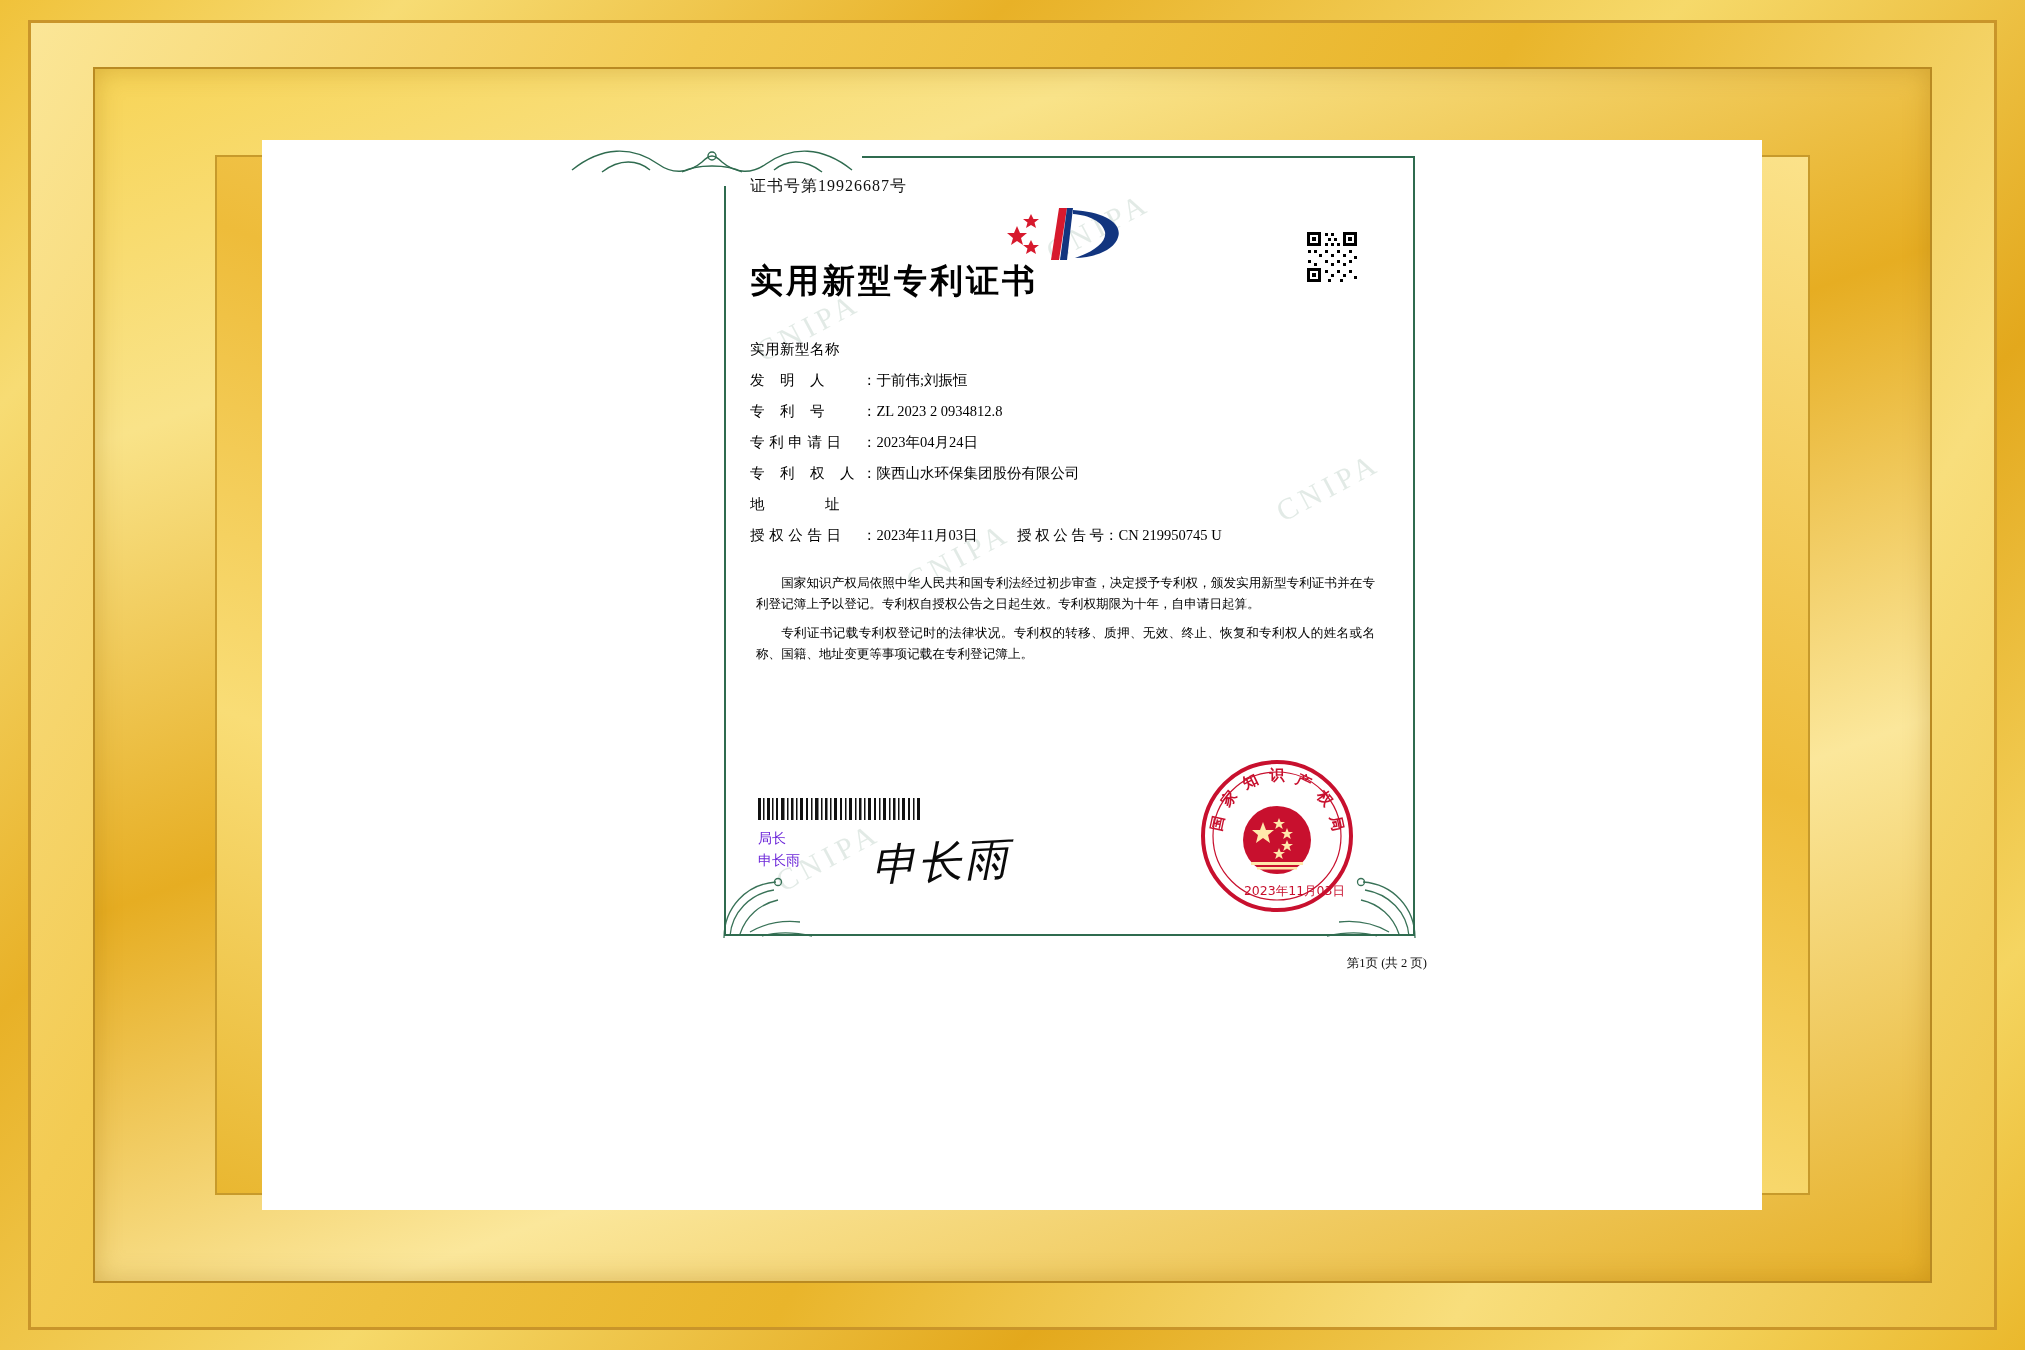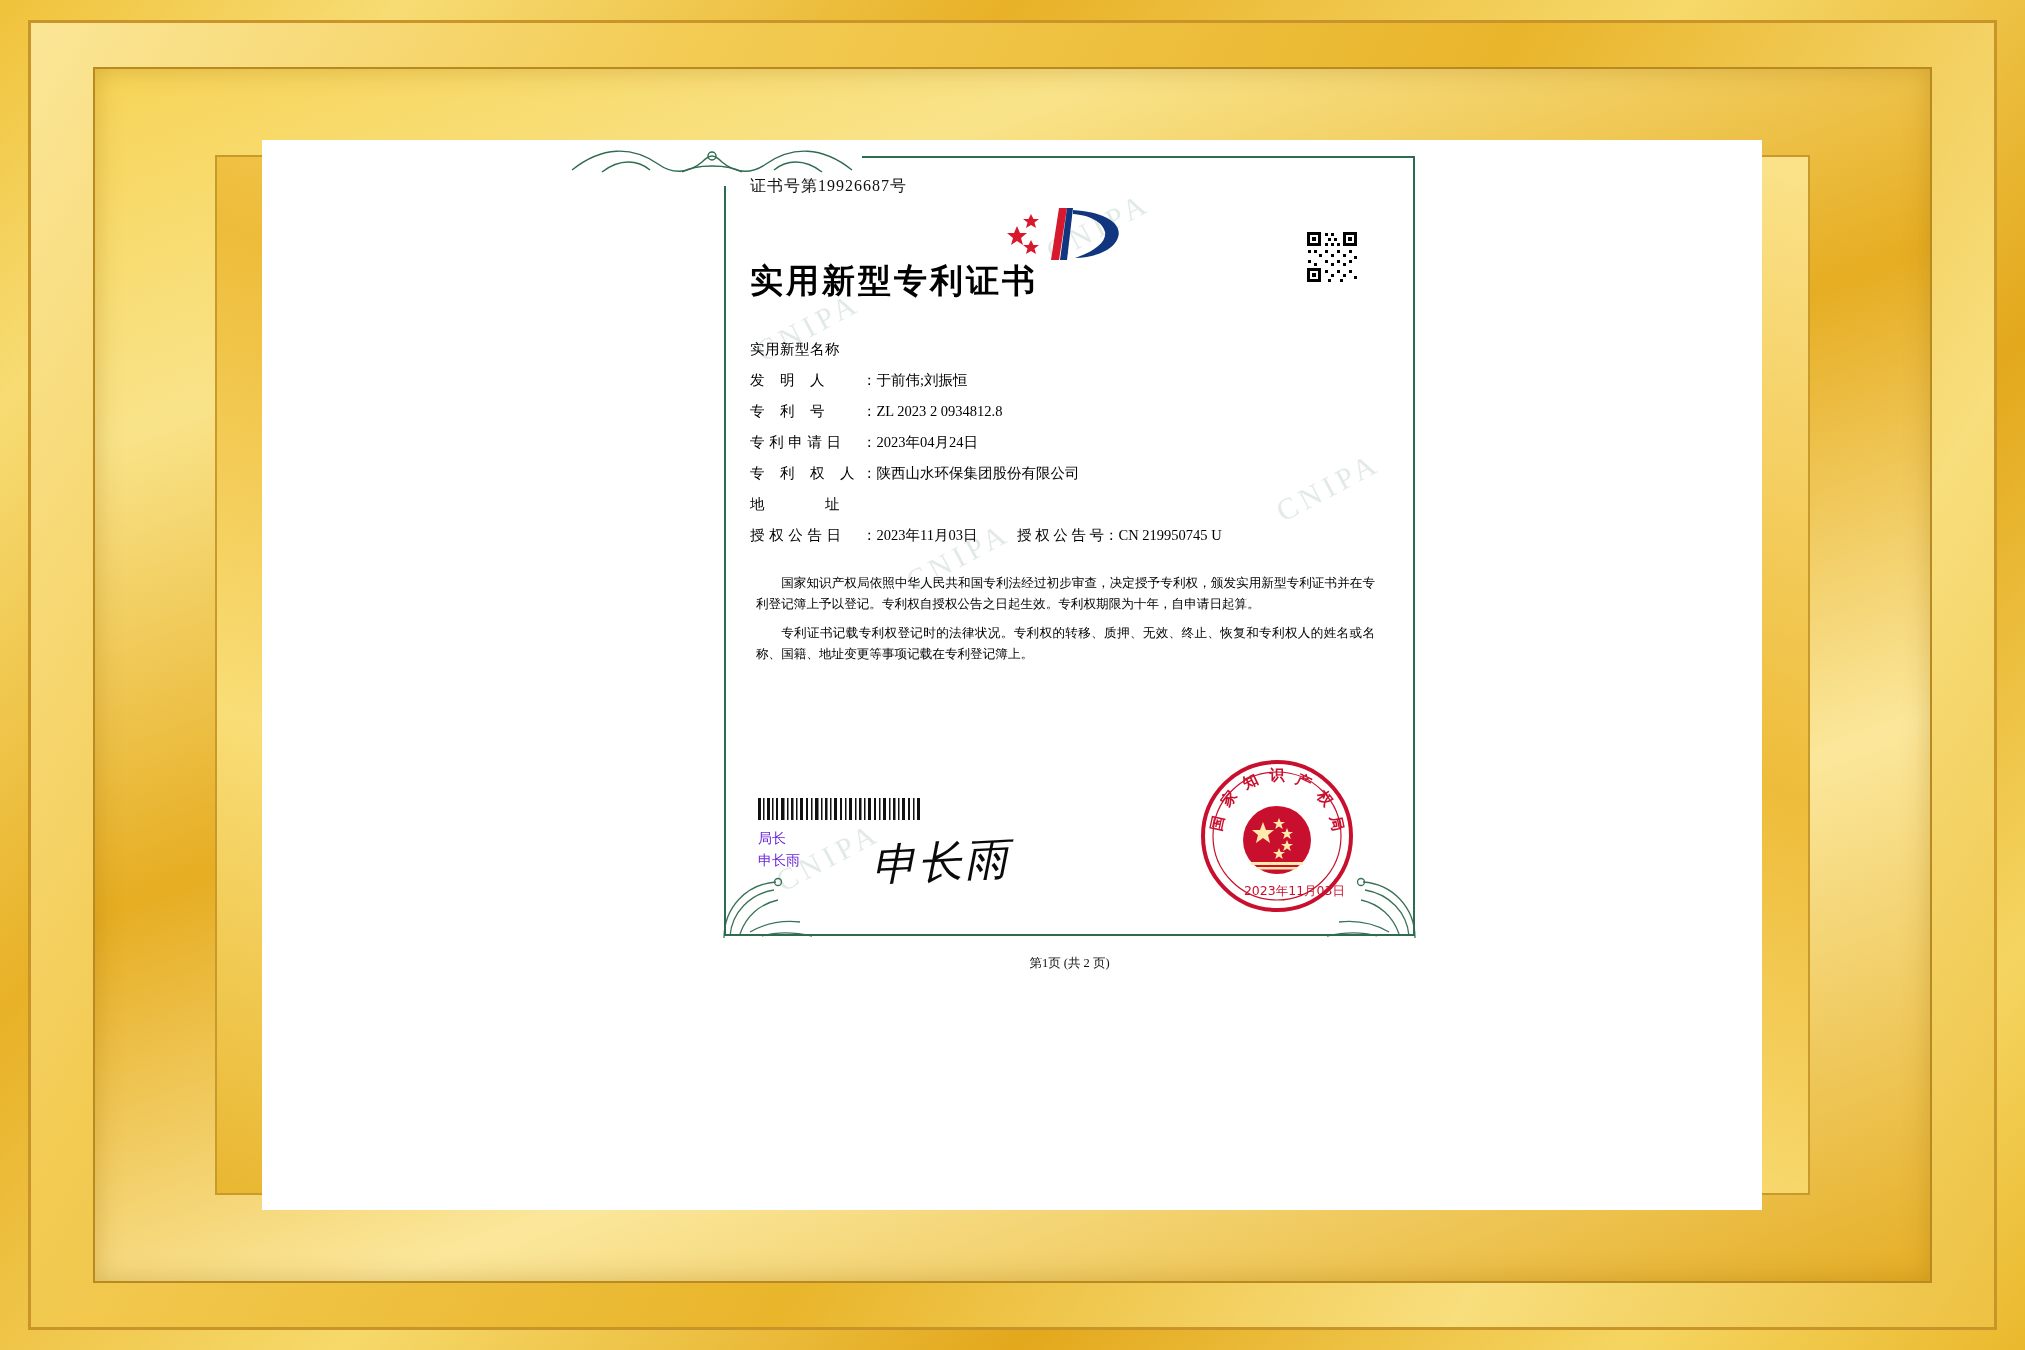--- a/index.html
+++ b/index.html
@@ -208,21 +208,21 @@
     font-size: 12.5px;
     color: #c8102e;
     font-family: "DejaVu Sans", "Liberation Sans", sans-serif;
     letter-spacing: 0px;
   }
 
   .page-no {
     position: absolute;
     left: 0; right: 0;
     bottom: -22px;
-    text-align: center;
+    text-align: right;
     font-size: 12.5px;
     color: #111;
   }
 </style>
 </head>
 <body>
 
 <div class="frame-outer">
   <div class="frame-ring1">
     <div class="frame-ring2">

